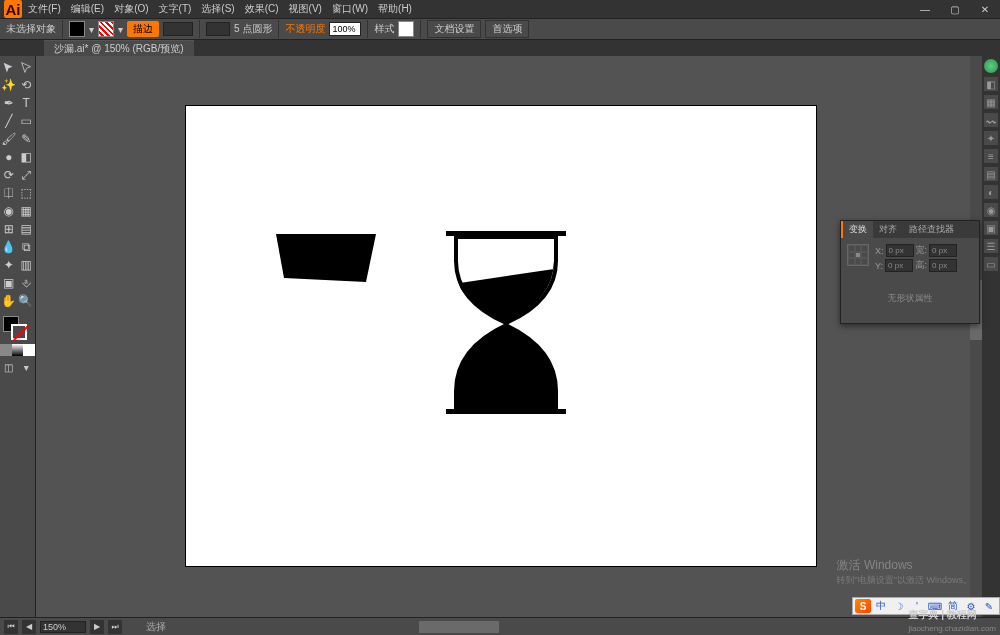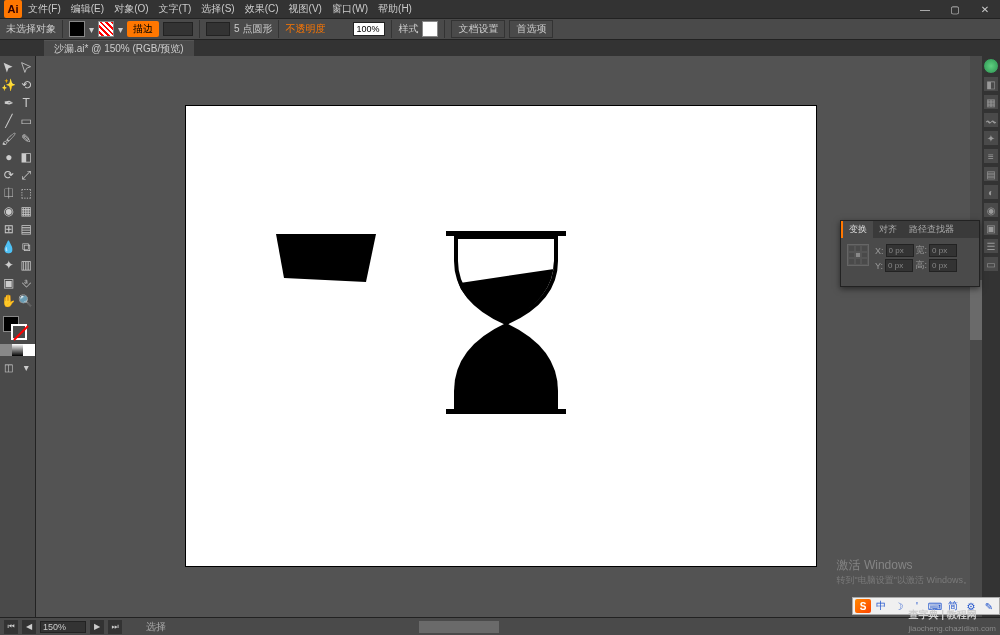--- a/index.html
+++ b/index.html
@@ -1,36 +1,36 @@
 <!DOCTYPE html>
 <html><head>
 <meta charset="utf-8">
 <style>
 * { margin: 0; padding: 0; box-sizing: border-box; font-family: "Microsoft YaHei", sans-serif; }
 body { width: 1000px; height: 635px; background: #333333; overflow: hidden; position: relative; font-size: 10px; color: #ccc; }
 
 .menubar { height: 18px; background: #333; display: flex; align-items: center; padding: 0 4px; gap: 2px; }
-.menubar .logo { width: 18px; height: 18px; background: #ff7700; color: #330000; font-weight: bold; display: flex; align-items: center; justify-content: center; font-size: 11px; border-radius: 2px; }
+.menubar .logo { width: 18px; height: 18px; background: #ff7700; color: #330000; font-weight: bold; display: flex; align-items: center; justify-content: center; font-size: 15px; border-radius: 2px; }
 .menubar .menu-item { padding: 2px 4px; font-size: 10px; color: #ccc; cursor: pointer; }
 .menubar .right-icons { margin-left: auto; display: flex; gap: 8px; }
 .menubar .right-icons span { padding: 2px 4px; }
 
 .window-controls { position: absolute; top: 0; right: 0; display: flex; height: 18px; }
 .window-controls div { width: 30px; height: 18px; display: flex; align-items: center; justify-content: center; background: #333; color: #ccc; font-size: 10px; }
 
 .optionsbar { height: 22px; background: #4a4a4a; border-top: 1px solid #222; border-bottom: 1px solid #222; display: flex; align-items: center; padding: 0 6px; gap: 4px; font-size: 10px; }
 .optionsbar .sel-label { color: #ccc; }
 .optionsbar .swatch { width: 16px; height: 16px; border: 1px solid #888; background: #000; }
 .optionsbar .swatch.white { background: #fff; }
 .optionsbar .swatch.striped { background: repeating-linear-gradient(45deg,#fff,#fff 2px,#f00 2px,#f00 4px); }
 .optionsbar .orange-btn { background: #ff7700; color: #000; padding: 1px 6px; border-radius: 2px; }
 .optionsbar .num-input { width: 30px; height: 14px; background: #333; border: 1px solid #222; color: #ccc; font-size: 9px; padding: 0 2px; }
 .optionsbar .dash-btn { width: 24px; height: 14px; background: #333; border: 1px solid #222; }
 .optionsbar .opacity-label { color: #ff7700; }
-.optionsbar .pct-input { width: 32px; height: 14px; background: #fff; color: #000; border: 1px solid #222; font-size: 9px; padding: 0 2px; margin-left: 24px; }
+.optionsbar .pct-input { width: 32px; height: 14px; background: #fff; color: #000; border: 1px solid #222; font-size: 9px; padding: 0 2px; }
 .optionsbar .text-btn { padding: 1px 6px; background: #4a4a4a; border: 1px solid #333; }
 .optionsbar .sep { width: 1px; height: 18px; background: #333; margin: 0 2px; }
 
 .doc-tab-row { height: 16px; background: #333; display: flex; align-items: center; padding-left: 44px; }
 .doc-tab { background: #4a4a4a; padding: 1px 10px; font-size: 10px; color: #ccc; border-top: 1px solid #555; }
 
 .main-area { position: absolute; top: 56px; left: 0; right: 0; bottom: 18px; display: flex; }
 
 .toolbox { width: 36px; background: #4a4a4a; border-right: 1px solid #222; display: flex; flex-direction: column; padding: 2px 0; }
 .tool-row { display: flex; height: 18px; }
@@ -292,20 +292,21 @@
         <div class="xform-cell">
             <span>Y:</span>
             <input value="0 px" style="">
           </div>
         <div class="xform-cell">
             <span>高:</span>
             <input value="0 px" style="">
           </div>
       </div>
     </div>
+    <div class="no-shape">无形状属性</div>
   </div>
 </div>
 
 <div class="activate-win">
   <div>激活 Windows</div>
   <div class="sub">转到"电脑设置"以激活 Windows。</div>
 </div>
 
 <div class="ime-bar">
   <div class="ime-icon s-logo">S</div>

